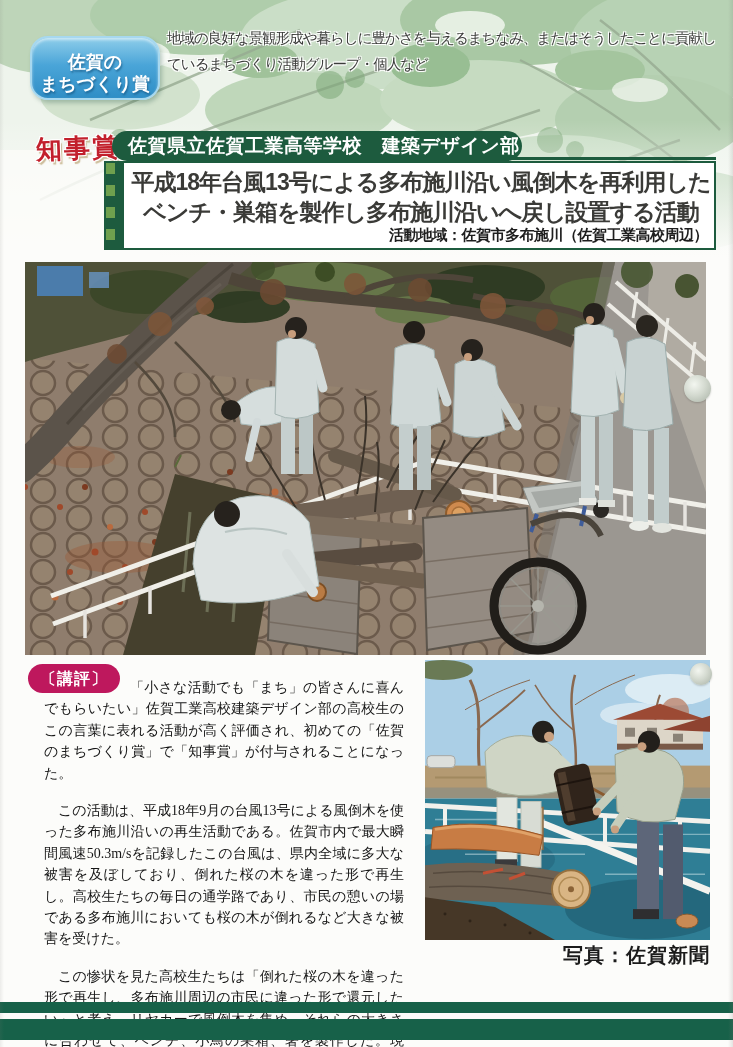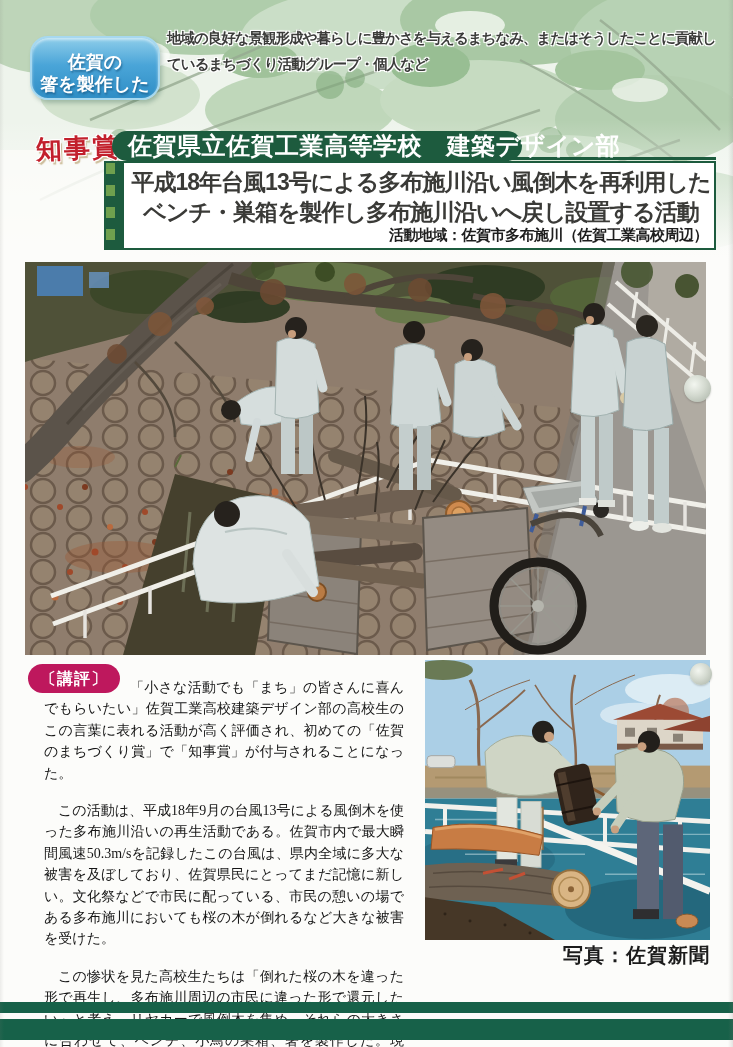--- a/index.html
+++ b/index.html
@@ -7,30 +7,30 @@
         font-family:"Liberation Sans","DejaVu Sans",sans-serif;margin:0 auto;}
   .abs{position:absolute;}
 
   
   .header-bg{left:0;top:0;width:733px;height:258px;}
   .blue-badge{left:30px;top:36px;width:130px;height:64px;border-radius:18px;
       background:linear-gradient(180deg,#8ecdea 0%,#4aa5d8 45%,#2f8ec6 100%);
       border:2px solid #a7d8ef;box-shadow:inset 0 2px 3px rgba(255,255,255,.55),2px 3px 4px rgba(30,80,60,.28);
       color:#fff;font-weight:bold;text-align:center;padding-top:13px;box-sizing:border-box;
       font-size:18px;line-height:22px;text-shadow:1px 2px 2px rgba(15,70,110,.55);}
-  .award-desc{left:167px;top:25px;width:560px;font-size:14.5px;font-weight:bold;color:#3b3c3a;
+  .award-desc{left:167px;top:25px;width:560px;font-size:14.5px;font-weight:normal;color:#3b3c3a;
       line-height:26px;letter-spacing:-1px;
       text-shadow:-1px -1px 0 #fff,1px -1px 0 #fff,-1px 1px 0 #fff,1px 1px 0 #fff,0 0 3px #fff;}
   .award-desc div{white-space:nowrap;}
 
   .prize-seal{left:36px;top:131px;font-family:"Liberation Serif","DejaVu Serif",serif;
       font-size:26px;font-weight:bold;color:#c2202c;letter-spacing:2px;transform:rotate(-2deg);
       text-shadow:-1px -1px 0 #fff,1px -1px 0 #fff,-1px 1px 0 #fff,1px 1px 0 #fff,2px 3px 1px rgba(150,112,40,.45);}
   .org-bar{left:112px;top:131px;width:410px;height:30px;background:#1d5b3e;border-radius:15px;
-      color:#fff;font-weight:bold;font-size:24px;line-height:30px;padding-left:16px;box-sizing:border-box;
+      color:#fff;font-weight:bold;font-size:19px;line-height:30px;padding-left:16px;box-sizing:border-box;
       letter-spacing:.5px;white-space:nowrap;}
   .org-line{left:505px;top:157px;width:211px;height:3px;background:#1d5b3e;}
 
   .title-box{left:104px;top:161px;width:612px;height:89px;background:#fff;border:2px solid #1d5b3e;box-sizing:border-box;}
   .title-stripe{left:0;top:0;bottom:0;width:18px;background:#1d5b3e;}
   .title-stripe::after{content:"";position:absolute;left:0;top:0;bottom:0;width:9px;
       background:repeating-linear-gradient(180deg,#6fa04e 0 11px,#1d5b3e 11px 22px);}
   .title-lines{left:24px;right:2px;top:4px;text-align:center;font-weight:bold;color:#3a3a37;
       font-size:23px;line-height:30px;letter-spacing:-1px;position:absolute;}
   .title-lines div{white-space:nowrap;}
@@ -114,21 +114,21 @@
         <circle cx="120" cy="140" r="11"></circle>
           <circle cx="680" cy="170" r="12"></circle>
       </g>
       <rect x="0" y="120" width="733" height="138" fill="url(#fadeW)"></rect>
       <rect x="0" y="150" width="160" height="108" fill="#fcfcfa" opacity=".75"></rect>
     </svg>
   </div>
 
   <div class="abs blue-badge">
     <div>佐賀の</div>
-    <div>箸を製作した</div>
+    <div>まちづくり賞</div>
   </div>
 
   <div class="abs award-desc">
     <div>地域の良好な景観形成や暮らしに豊かさを与えるまちなみ、またはそうしたことに貢献し</div>
     <div>ているまちづくり活動グループ・個人など</div>
   </div>
 
   <div class="abs prize-seal">知事賞</div>
 
   <div class="abs org-line"></div>
@@ -334,21 +334,21 @@
       </g>
     </svg>
   </div>
 
   <div class="abs punch punch1"></div>
   <div class="abs punch punch2"></div>
 
   <div class="abs review-text">
     <div class="review-badge">〔講評〕</div>
     <p>「小さな活動でも「まち」の皆さんに喜んでもらいたい」佐賀工業高校建築デザイン部の高校生のこの言葉に表れる活動が高く評価され、初めての「佐賀のまちづくり賞」で「知事賞」が付与されることになった。</p>
-    <p>この活動は、平成18年9月の台風13号による風倒木を使った多布施川沿いの再生活動である。佐賀市内で最大瞬間風速50.3m/sを記録したこの台風は、県内全域に多大な被害を及ぼしており、佐賀県民にとってまだ記憶に新しい。文化祭などで市民に配っている、市民の憩いの場である多布施川においても桜の木が倒れるなど大きな被害を受けた。</p>
+    <p>この活動は、平成18年9月の台風13号による風倒木を使った多布施川沿いの再生活動である。佐賀市内で最大瞬間風速50.3m/sを記録したこの台風は、県内全域に多大な被害を及ぼしており、倒れた桜の木を違った形で再生し。高校生たちの毎日の通学路であり、市民の憩いの場である多布施川においても桜の木が倒れるなど大きな被害を受けた。</p>
     <p>この惨状を見た高校生たちは「倒れた桜の木を違った形で再生し、多布施川周辺の市民に違った形で還元したい」と考え、リヤカーで風倒木を集め、それらの大きさに合わせて、ベンチ、小鳥の巣箱、箸を製作した。現在、ベンチと巣箱は上多布施橋そばの並木道（桜道）沿いに佇んでいる。箸は一組作成するのに約1日を要するが、今でも少しずつ作成し、文化祭などで市民に配っている。</p>
     <p>「ふだんの歩く目線や自転車からの目線とは違った景色を、このベンチに座って楽しんでほしい」という高校生たちの笑顔と説明が、とても新鮮で印象的であった。（村上）</p>
   </div>
 
   <div class="abs sub-photo">
     <svg width="285" height="280" viewBox="0 0 285 281" preserveAspectRatio="none">
       <rect width="285" height="122" fill="#abcfe6"></rect>
       <ellipse cx="245" cy="30" rx="45" ry="16" fill="#e8f2f8" opacity=".8"></ellipse>
       <ellipse cx="210" cy="55" rx="35" ry="12" fill="#eef5f9" opacity=".6"></ellipse>
       <g stroke="#8a6950" fill="none">

